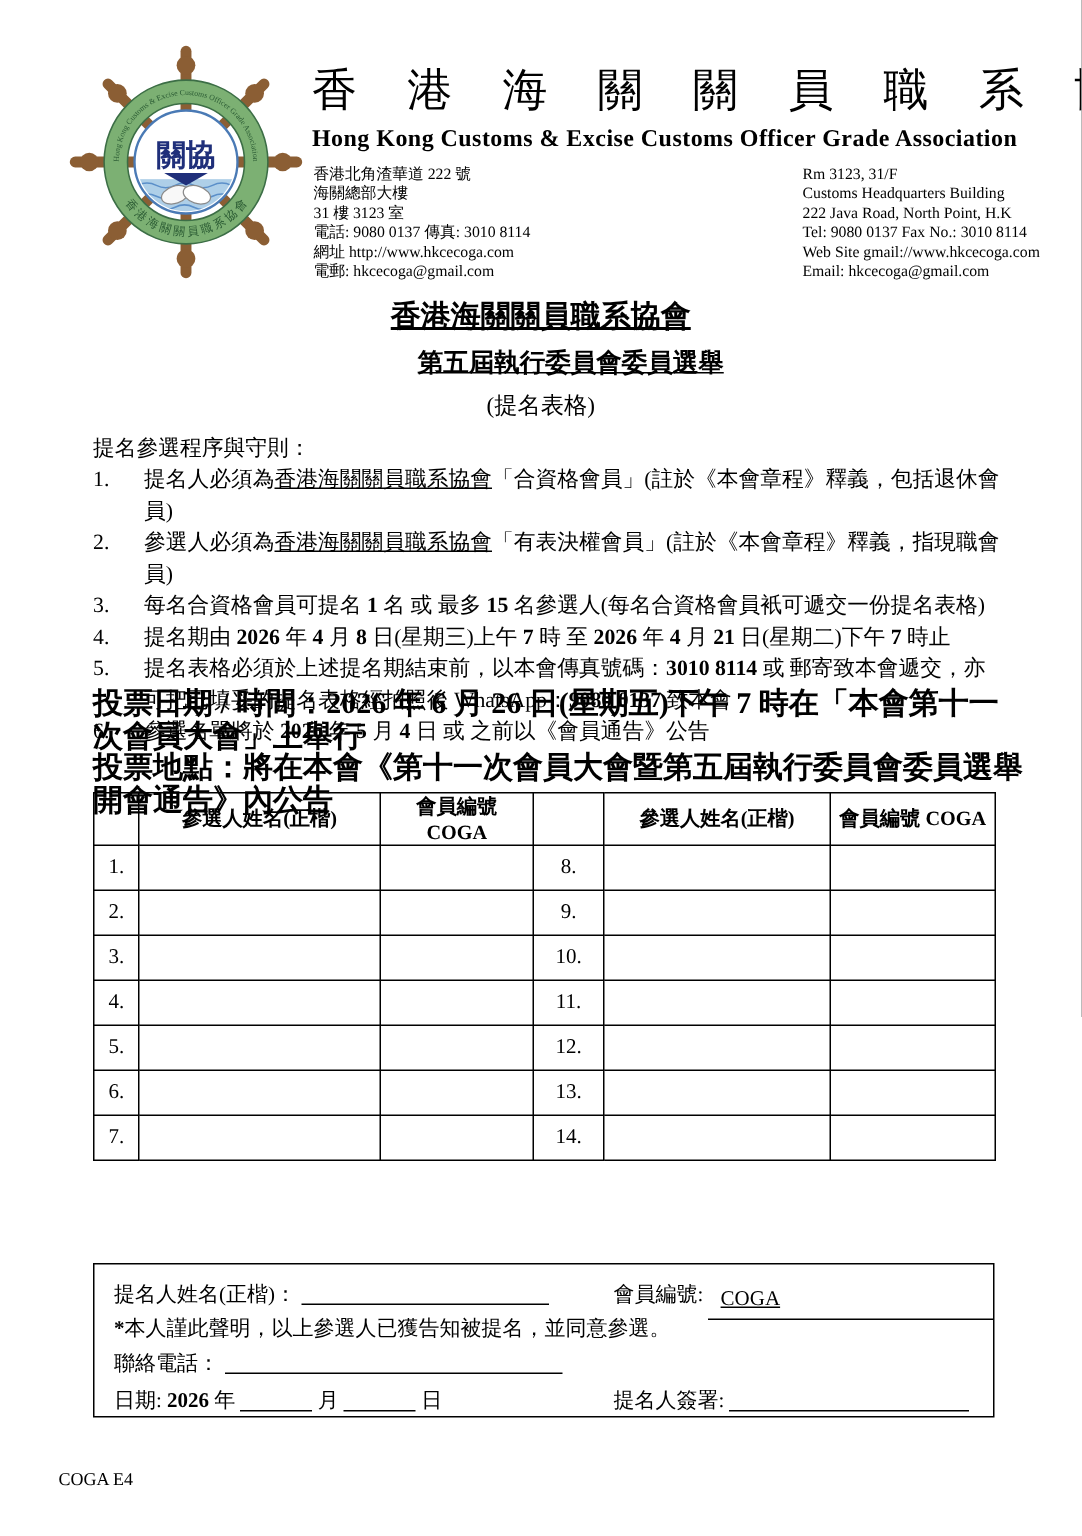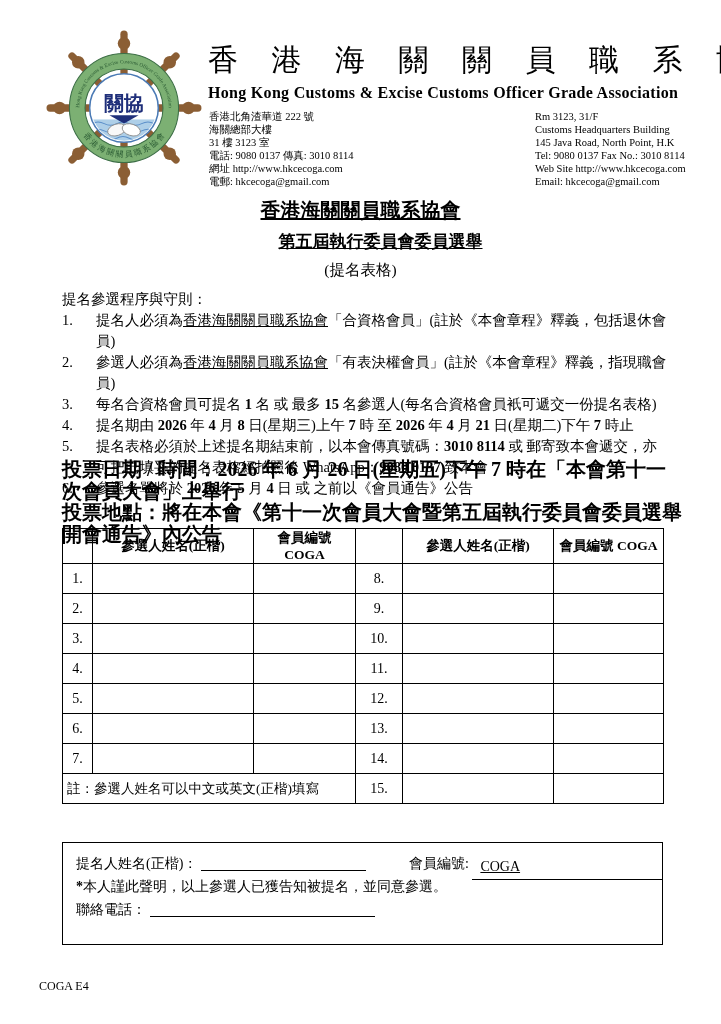--- a/index.html
+++ b/index.html
@@ -111,23 +111,23 @@
     <div>香港北角渣華道 222 號</div>
     <div>海關總部大樓</div>
     <div>31 樓 3123 室</div>
     <div>電話: 9080 0137 傳真: 3010 8114</div>
     <div>網址  http://www.hkcecoga.com</div>
     <div>電郵: hkcecoga@gmail.com</div>
   </div>
   <div class="addr addr-en">
     <div>Rm 3123, 31/F</div>
     <div>Customs Headquarters Building</div>
-    <div>145 Java Road, North Point, H.K</div>
+    <div>222 Java Road, North Point, H.K</div>
     <div>Tel: 9080 0137 Fax No.: 3010 8114</div>
-    <div>Web Site http://www.hkcecoga.com</div>
+    <div>Web Site gmail://www.hkcecoga.com</div>
     <div>Email: hkcecoga@gmail.com</div>
   </div>
 
   <div class="form-title">
     <div class="ft1">香港海關關員職系協會</div>
     <div class="ft2">第五屆執行委員會委員選舉</div>
     <div class="ft3">(提名表格)</div>
   </div>
 
   <div class="rules">
@@ -230,41 +230,48 @@
       <td></td>
     </tr>
     <tr>
       <td class="t-num">7.</td>
       <td></td>
       <td></td>
       <td class="t-num">14.</td>
       <td></td>
       <td></td>
     </tr>
-    <tr>
-      <td class="t-note" colspan="3">註：參選人姓名可以中文或英文(正楷)填寫</td>
-      <td class="t-num">15.</td>
-      <td></td>
-      <td></td>
-    </tr>
   </tbody>
     </table>
 
   <div class="decl">
     <div class="decl-line">
       <span>提名人姓名(正楷)：</span>
       <span class="blank w165"></span>
       <span class="decl-right">
         <span>會員編號:</span>
         <span class="blank w190">COGA</span>
       </span>
     </div>
     <div class="decl-line first">
       <span class="star">*</span><span>本人謹此聲明，以上參選人已獲告知被提名，並同意參選。</span>
     </div>
     <div class="decl-line">
       <span>聯絡電話：</span>
       <span class="blank w225"></span>
     </div>
+    <div class="decl-line">
+      <span>日期:</span>
+      <span class="seg-b">2026</span>
+      <span>年</span>
+      <span class="blank w48"></span>
+      <span>月</span>
+      <span class="blank w48"></span>
+      <span>日</span>
+      <span class="decl-right">
+        <span>提名人簽署:</span>
+        <span class="blank w160"></span>
+      </span>
+    </div>
   </div>
 
   <div class="footer">COGA E4</div>
 </div>
 
 </body></html>

